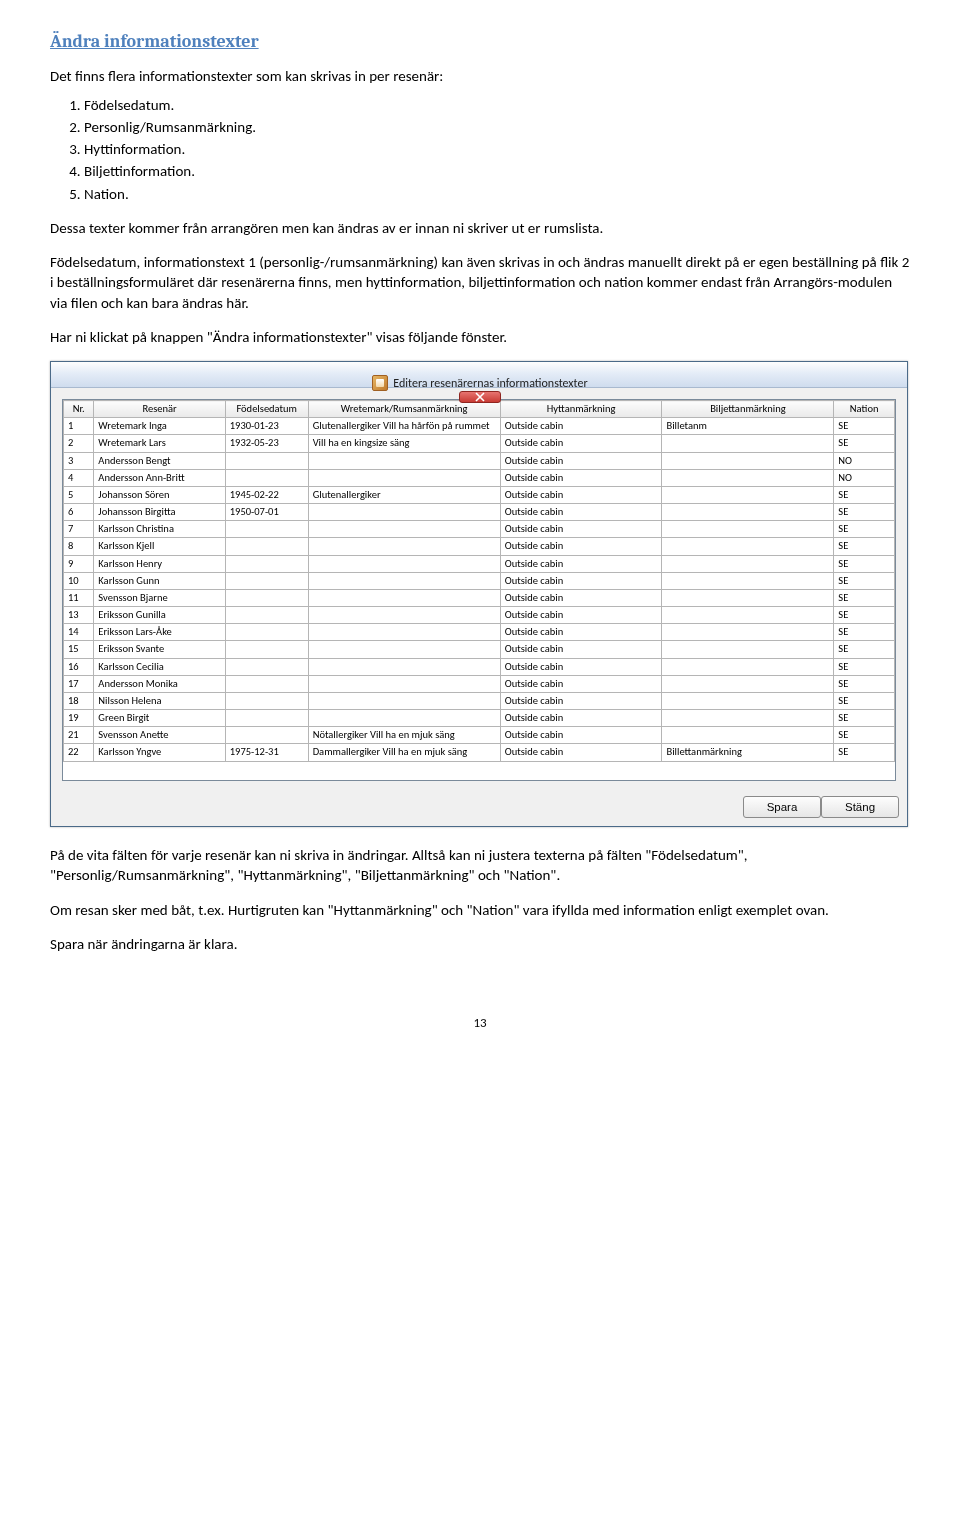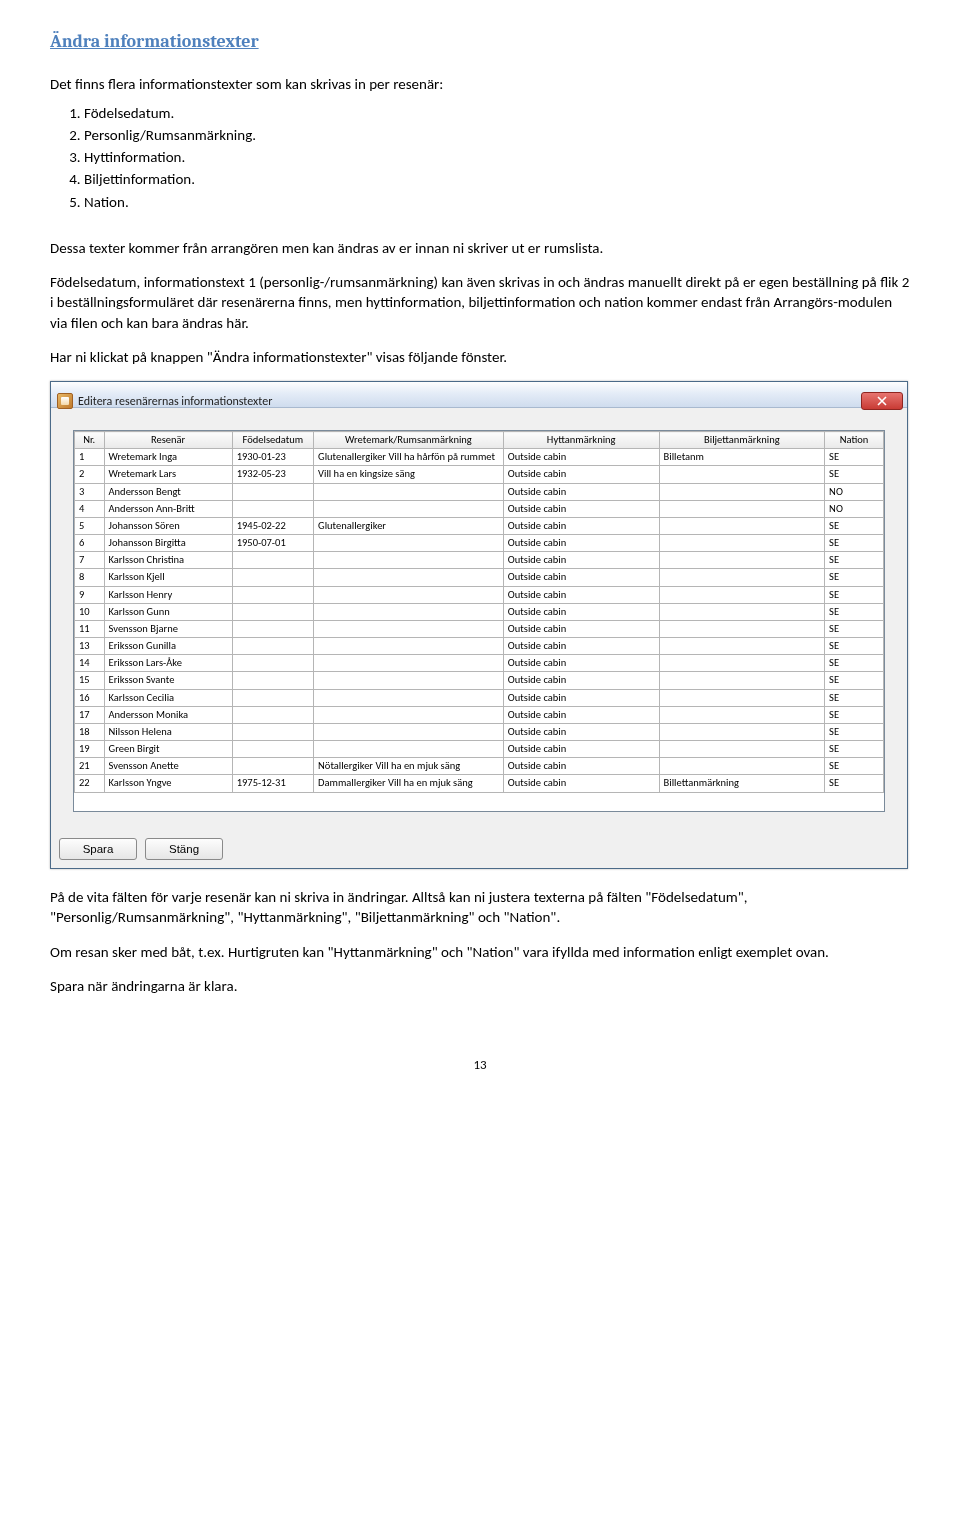--- a/index.html
+++ b/index.html
@@ -10,44 +10,45 @@
     background: #fff;
     width: 960px;
     padding: 30px 50px 20px 50px;
     line-height: 1.35;
   }
   h2.doc-heading {
     font-family: Cambria, Georgia, serif;
     color: #4f81bd;
     font-size: 18px;
     font-weight: bold;
-    margin-bottom: 20px;
+    margin-bottom: 12px;
     text-decoration: underline;
     text-decoration-color: #4f81bd;
   }
   .intro { margin-bottom: 8px; }
-  ol.numlist { margin-left: 34px; margin-bottom: 26px; }
+  ol.numlist { margin-left: 34px; margin-bottom: 14px; }
   ol.numlist li { margin: 2px 0; }
   .para { margin-bottom: 14px; }
   
   .window {
     width: 858px;
     margin: 6px 0 18px 0;
     border: 1px solid #4b6a88;
     background: #f0f0f0;
     box-shadow: 0 0 2px rgba(0,0,0,.3);
   }
   .titlebar {
     height: 26px;
     background: linear-gradient(#fefefe, #e4ecf7 45%, #cfdcee);
     border-bottom: 1px solid #a8b9cf;
     display: flex;
     align-items: center;
     justify-content: space-between;
     padding: 13px 4px 0 6px;
+    flex-direction: column;
   }
   .titlebar-left { display: flex; align-items: center; gap: 5px; }
   .titlebar-icon {
     width: 16px; height: 16px;
     background: linear-gradient(135deg,#e7b765,#c07a2c);
     border: 1px solid #a06022;
     border-radius: 2px;
     position: relative;
   }
   .titlebar-icon::after{
@@ -59,21 +60,21 @@
   .close-btn {
     width: 42px; height: 18px;
     background: linear-gradient(#e77470,#c83b34);
     border: 1px solid #8f2520;
     border-radius: 3px;
     display:flex; align-items:center; justify-content:center;
     cursor:pointer;
   }
   .close-btn svg { width:10px; height:10px; }
   .grid-wrap {
-    margin: 22px;
+    margin: 11px;
     border: 1px solid #7a8a9a;
     background: #fff;
     height: 382px;
     overflow: hidden;
   }
   table.grid {
     border-collapse: collapse;
     width: 100%;
     font-size: 10.5px;
     color:#000;
@@ -92,21 +93,21 @@
     text-align: center;
   }
   .col-nr { width: 30px; text-align:left; }
   .col-res { width: 130px; }
   .col-dob { width: 82px; }
   .col-pers { width: 190px; }
   .col-hytt { width: 160px; }
   .col-bil { width: 170px; }
   .col-nat { width: 60px; }
   .btn-row {
-    display:flex; justify-content:flex-start; gap:8px;
+    display:flex; justify-content:flex-end; 
     padding: 4px 8px 8px 8px;
   }
   .win-button {
     min-width: 78px; height: 22px;
     font-size: 11.5px;
     background: linear-gradient(#fdfdfd,#e6e6e6);
     border: 1px solid #8a8a8a;
     border-radius: 3px;
     cursor:pointer;
   }

